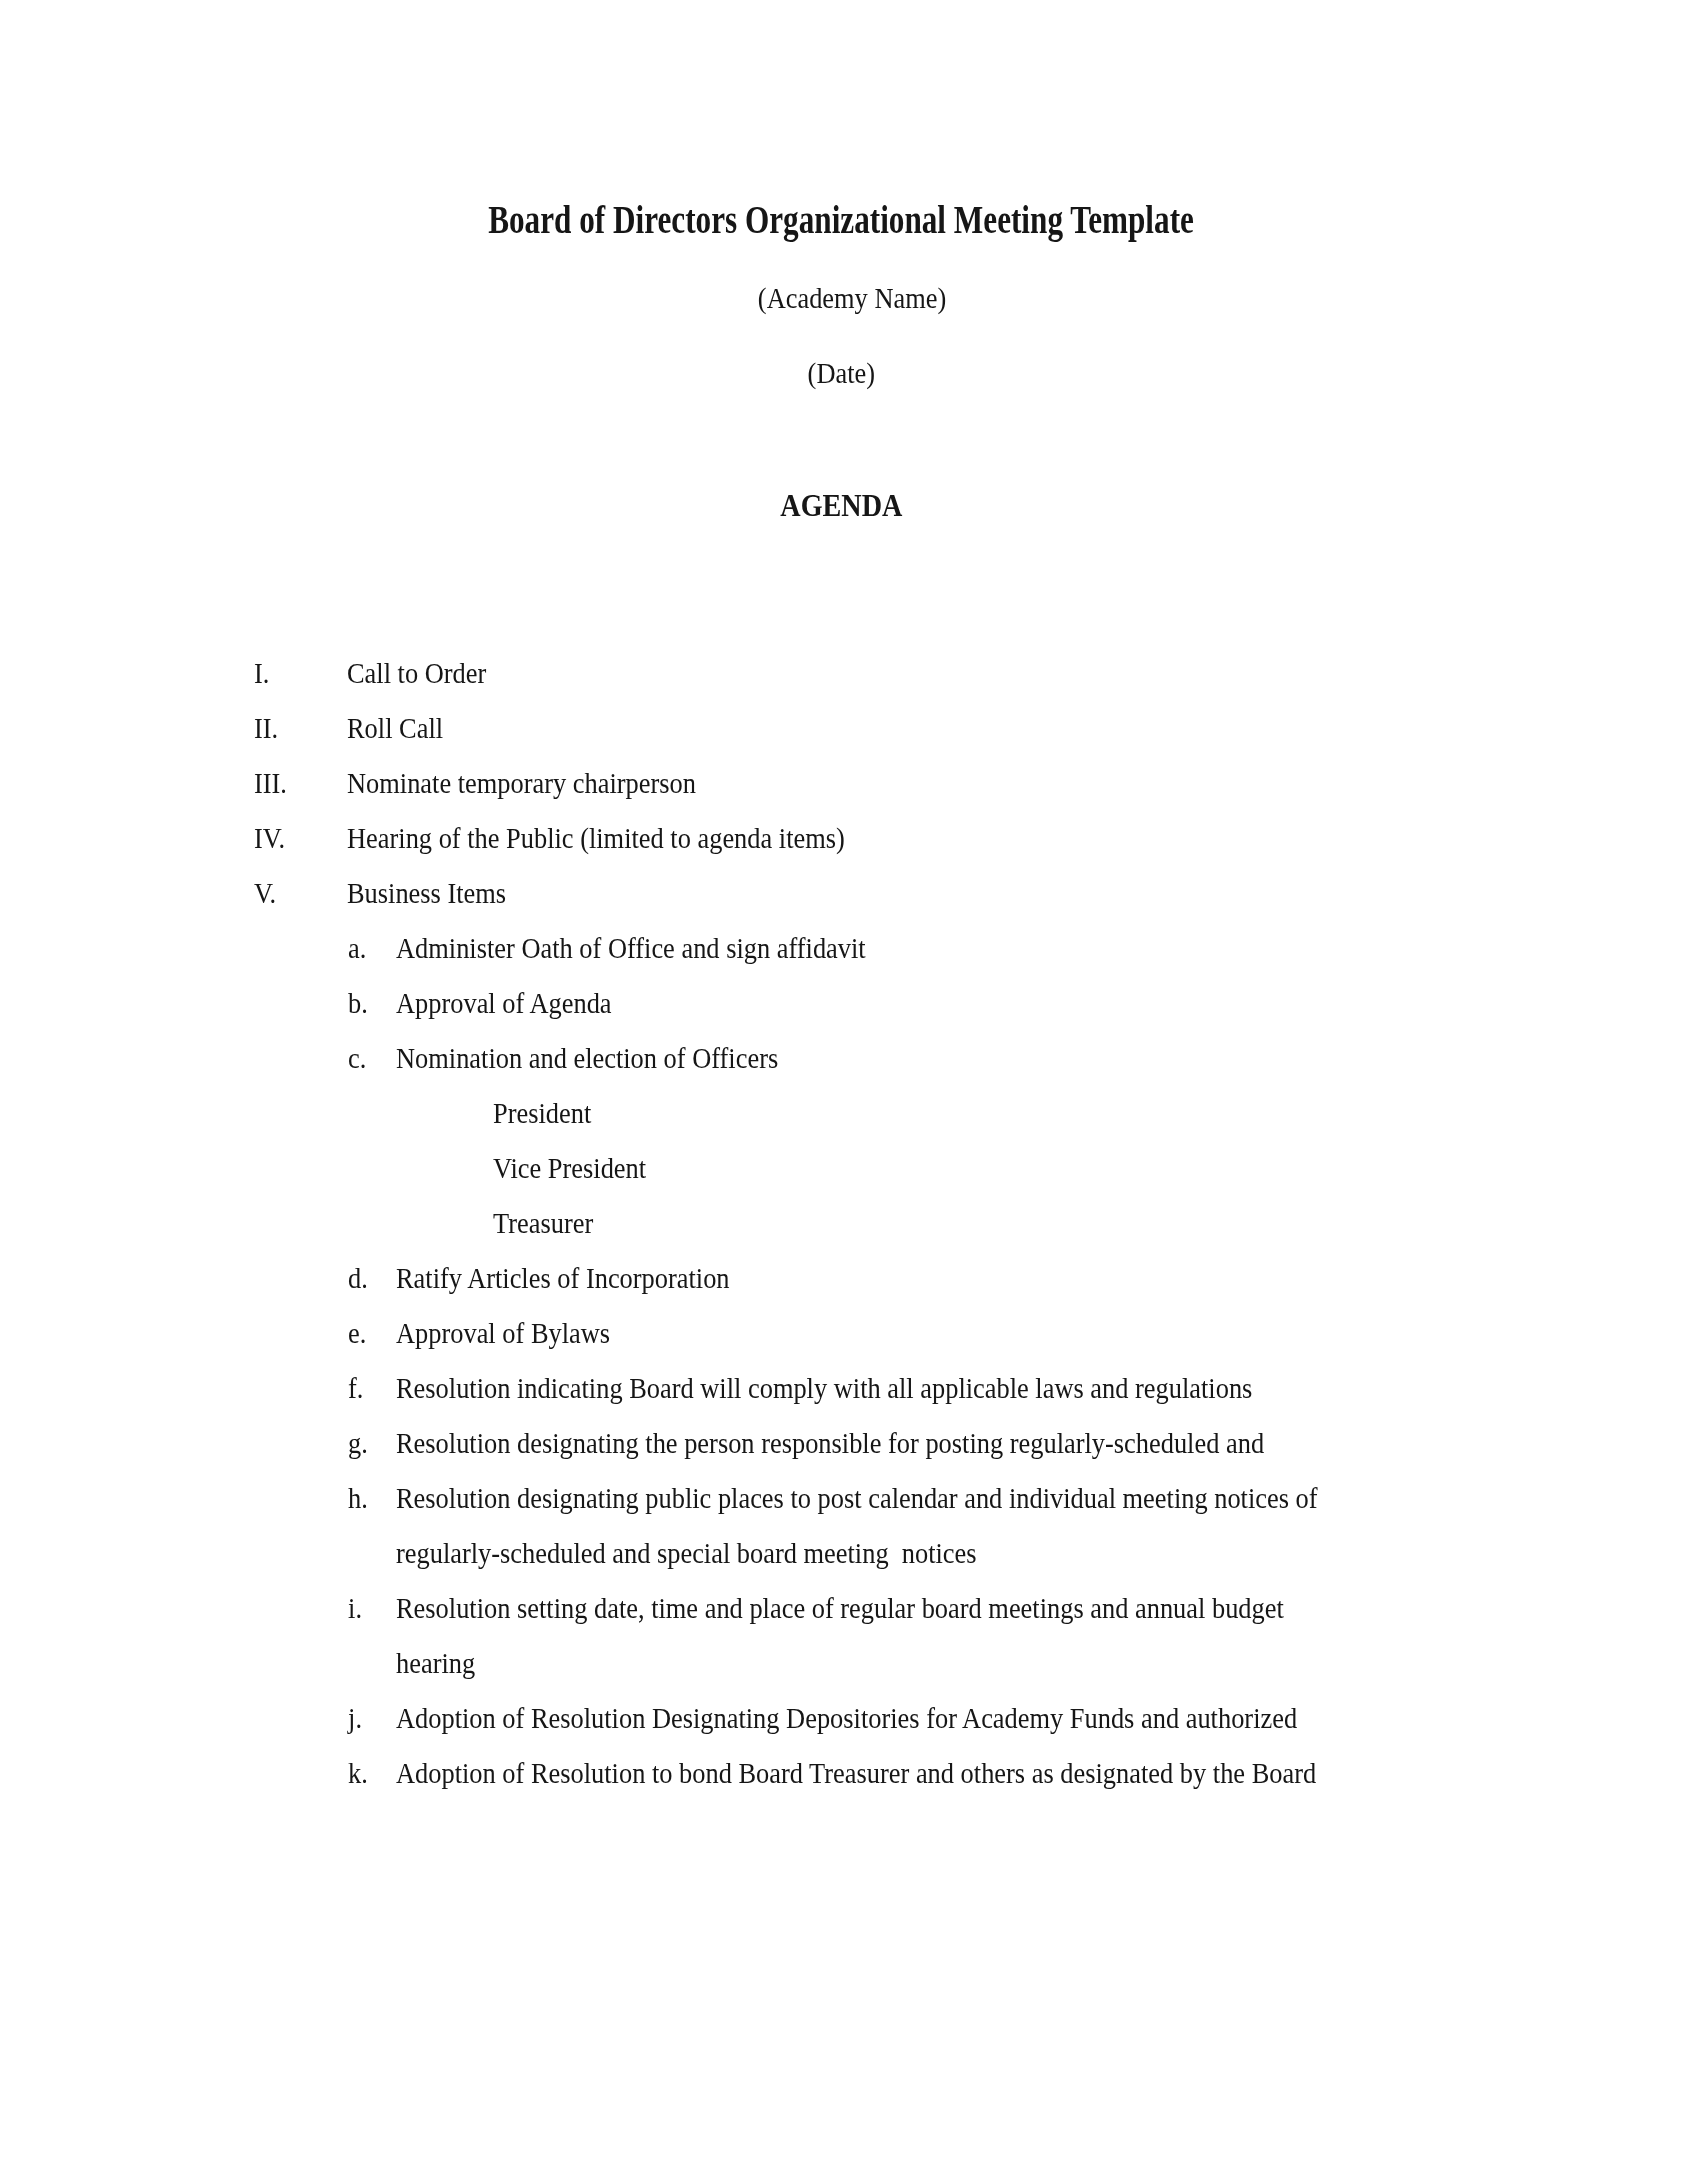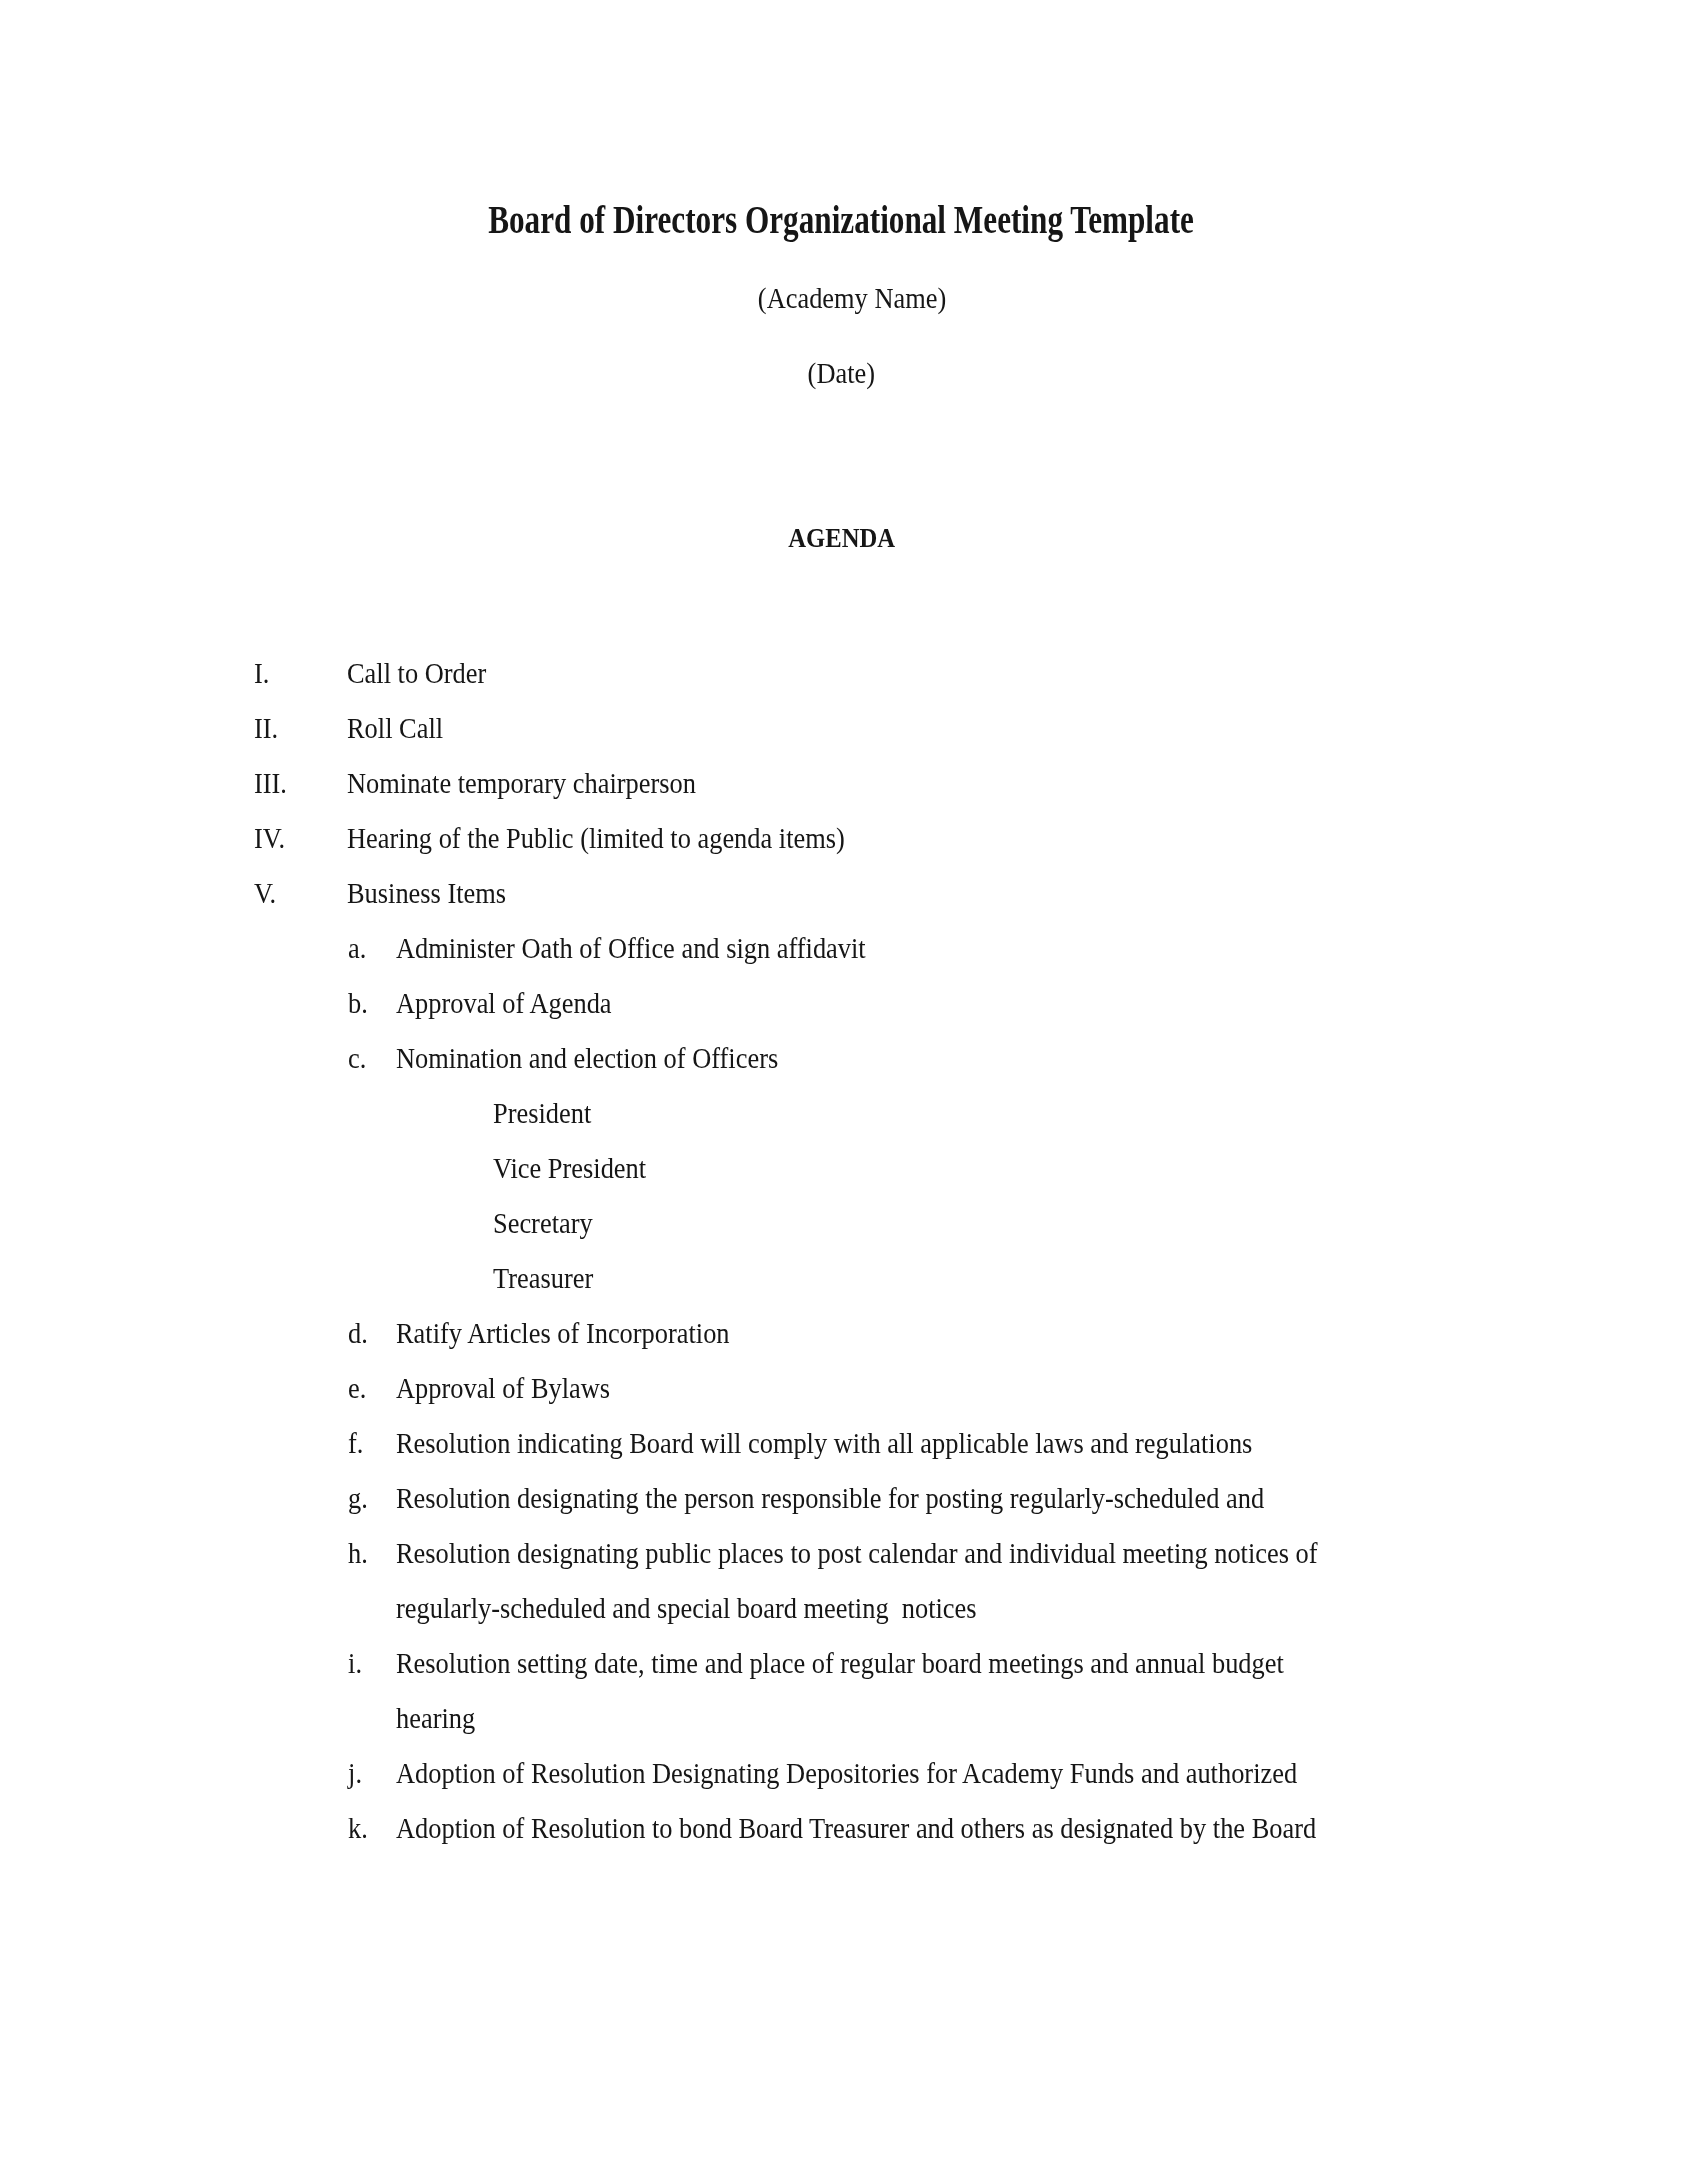--- a/index.html
+++ b/index.html
@@ -25,22 +25,22 @@
     white-space: pre;
   }
   .doc-title {
     top: 200px;
     font-size: 39px;
     font-weight: bold;
   }
   .doc-sub1 { top: 283px; font-size: 30px; padding-left: 22px; }
   .doc-sub2 { top: 358px; font-size: 30px; }
   .agenda-head {
-    top: 524px;
-    font-size: 28px;
+    top: 489px;
+    font-size: 32px;
     font-weight: bold;
   }
   .sq {
     display: inline-block;
     transform: scaleX(0.88);
     transform-origin: 50% 50%;
   }
   .sq-title {
     display: inline-block;
     transform: scaleX(0.80);
@@ -124,23 +124,20 @@
       <span class="text">Nomination and election of Officers</span>
     </div>
 
     <div class="row l3">
       <span class="text">President</span>
     </div>
     <div class="row l3">
       <span class="text">Vice President</span>
     </div>
     <div class="row l3">
-      <span class="text">Secretary</span>
-    </div>
-    <div class="row l3">
       <span class="text">Treasurer</span>
     </div>
 
     <div class="row l2">
       <span class="marker sq">d.</span>
       <span class="text">Ratify Articles of Incorporation</span>
     </div>
     <div class="row l2">
       <span class="marker sq">e.</span>
       <span class="text">Approval of Bylaws</span>

